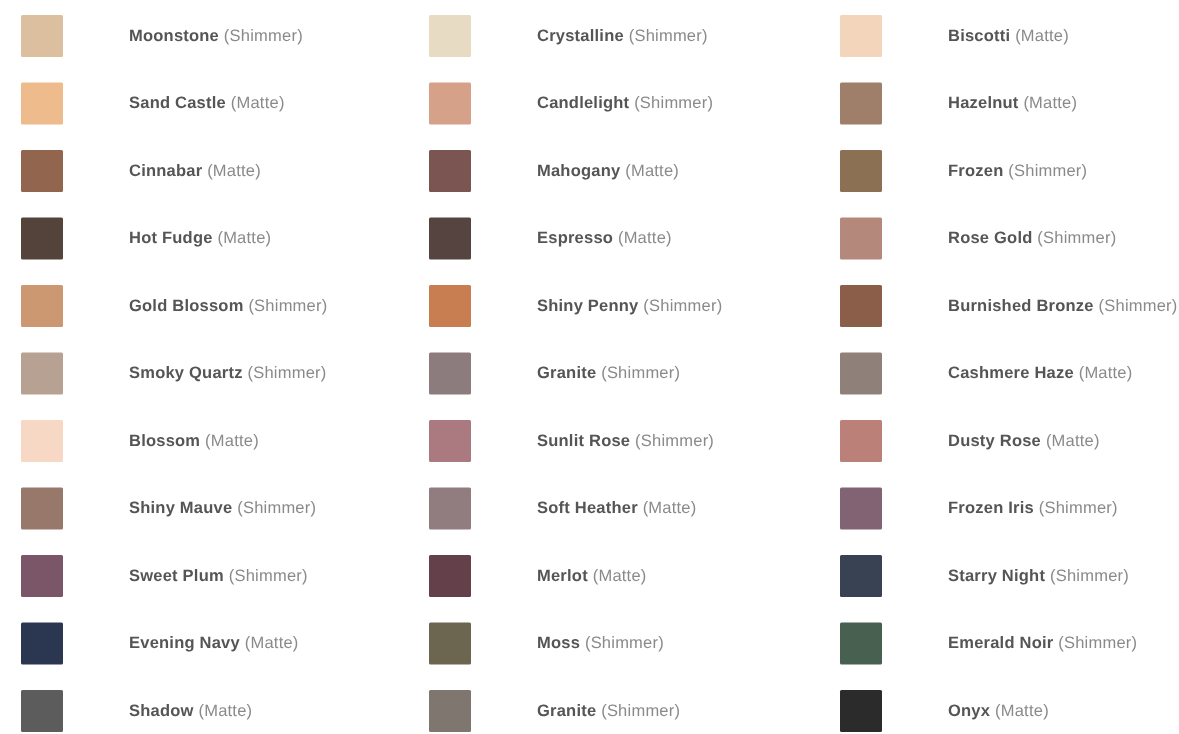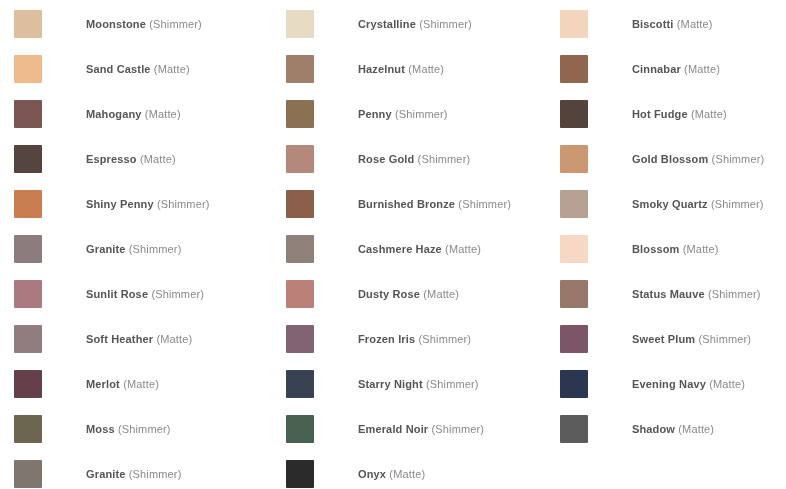--- a/index.html
+++ b/index.html
@@ -69,34 +69,38 @@
     </div>
     <div class="swatch-item">
       <div class="swatch-chip" style="background-color: rgb(242, 213, 186);"></div>
       <div class="swatch-label"><span class="swatch-name">Biscotti</span> <span class="swatch-finish">(Matte)</span></div>
     </div>
     <div class="swatch-item">
       <div class="swatch-chip" style="background-color: rgb(238, 187, 140);"></div>
       <div class="swatch-label"><span class="swatch-name">Sand Castle</span> <span class="swatch-finish">(Matte)</span></div>
     </div>
     <div class="swatch-item">
+      <div class="swatch-chip" style="background-color: rgb(214, 161, 137);"></div>
+      <div class="swatch-label"><span class="swatch-name">Candlelight</span> <span class="swatch-finish">(Shimmer)</span></div>
+    </div>
+    <div class="swatch-item">
       <div class="swatch-chip" style="background-color: rgb(160, 127, 106);"></div>
       <div class="swatch-label"><span class="swatch-name">Hazelnut</span> <span class="swatch-finish">(Matte)</span></div>
     </div>
     <div class="swatch-item">
       <div class="swatch-chip" style="background-color: rgb(145, 101, 78);"></div>
       <div class="swatch-label"><span class="swatch-name">Cinnabar</span> <span class="swatch-finish">(Matte)</span></div>
     </div>
     <div class="swatch-item">
       <div class="swatch-chip" style="background-color: rgb(122, 85, 81);"></div>
       <div class="swatch-label"><span class="swatch-name">Mahogany</span> <span class="swatch-finish">(Matte)</span></div>
     </div>
     <div class="swatch-item">
       <div class="swatch-chip" style="background-color: rgb(139, 112, 84);"></div>
-      <div class="swatch-label"><span class="swatch-name">Penny</span> <span class="swatch-finish">(Shimmer)</span></div>
+      <div class="swatch-label"><span class="swatch-name">Frozen</span> <span class="swatch-finish">(Shimmer)</span></div>
     </div>
     <div class="swatch-item">
       <div class="swatch-chip" style="background-color: rgb(84, 67, 58);"></div>
       <div class="swatch-label"><span class="swatch-name">Hot Fudge</span> <span class="swatch-finish">(Matte)</span></div>
     </div>
     <div class="swatch-item">
       <div class="swatch-chip" style="background-color: rgb(85, 68, 64);"></div>
       <div class="swatch-label"><span class="swatch-name">Espresso</span> <span class="swatch-finish">(Matte)</span></div>
     </div>
     <div class="swatch-item">
@@ -134,21 +138,21 @@
     <div class="swatch-item">
       <div class="swatch-chip" style="background-color: rgb(171, 121, 128);"></div>
       <div class="swatch-label"><span class="swatch-name">Sunlit Rose</span> <span class="swatch-finish">(Shimmer)</span></div>
     </div>
     <div class="swatch-item">
       <div class="swatch-chip" style="background-color: rgb(187, 128, 120);"></div>
       <div class="swatch-label"><span class="swatch-name">Dusty Rose</span> <span class="swatch-finish">(Matte)</span></div>
     </div>
     <div class="swatch-item">
       <div class="swatch-chip" style="background-color: rgb(153, 120, 108);"></div>
-      <div class="swatch-label"><span class="swatch-name">Status Mauve</span> <span class="swatch-finish">(Shimmer)</span></div>
+      <div class="swatch-label"><span class="swatch-name">Shiny Mauve</span> <span class="swatch-finish">(Shimmer)</span></div>
     </div>
     <div class="swatch-item">
       <div class="swatch-chip" style="background-color: rgb(145, 124, 128);"></div>
       <div class="swatch-label"><span class="swatch-name">Soft Heather</span> <span class="swatch-finish">(Matte)</span></div>
     </div>
     <div class="swatch-item">
       <div class="swatch-chip" style="background-color: rgb(129, 99, 116);"></div>
       <div class="swatch-label"><span class="swatch-name">Frozen Iris</span> <span class="swatch-finish">(Shimmer)</span></div>
     </div>
     <div class="swatch-item">

